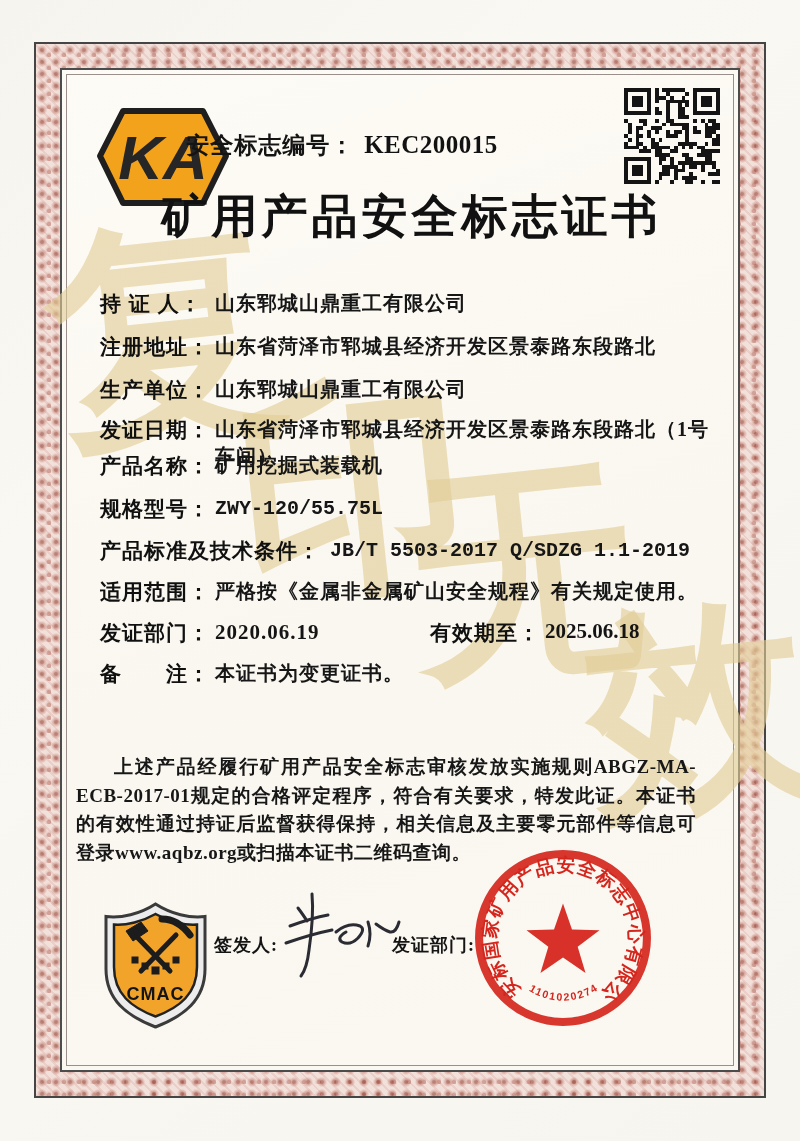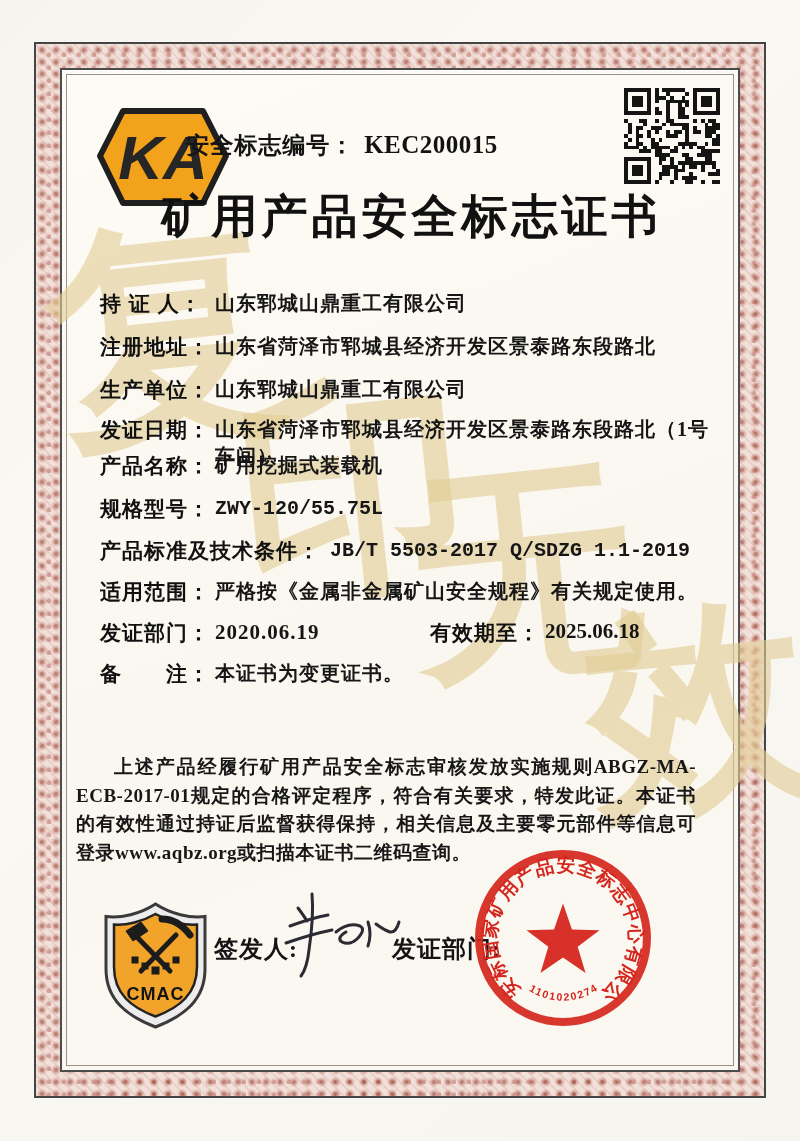--- a/index.html
+++ b/index.html
@@ -70,21 +70,21 @@
   .body-par {
     position:absolute; left:76px; top:753px; width:620px;
     font-family:"Liberation Serif", serif; font-weight:bold; font-size:19px;
     line-height:28.5px; color:#171717; text-align:justify; text-indent:2em;
     letter-spacing:.5px;
   }
 
   .cmac { position:absolute; left:102px; top:901px; }
   .signer-lbl, .issuer-lbl {
     position:absolute; top:933px; font-family:"Liberation Serif", serif;
-    font-weight:bold; font-size:24px; color:#141414; letter-spacing:1px;
+    font-weight:bold; font-size:18px; color:#141414; letter-spacing:1px;
   }
   .signer-lbl { left:214px; }
   .issuer-lbl { left:392px; }
   .signature { position:absolute; left:276px; top:886px; }
   .seal { position:absolute; left:472px; top:848px; }
 </style>
 </head>
 <body>
 
 <div class="page">

